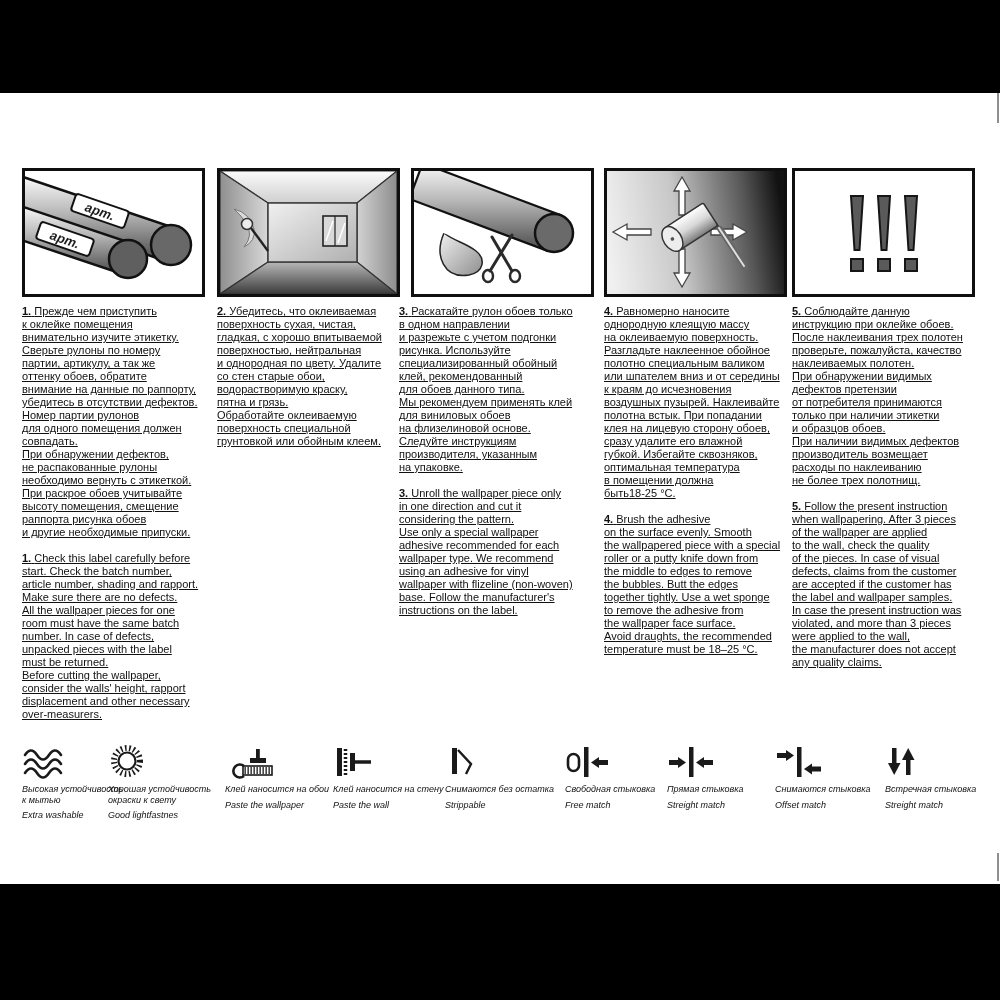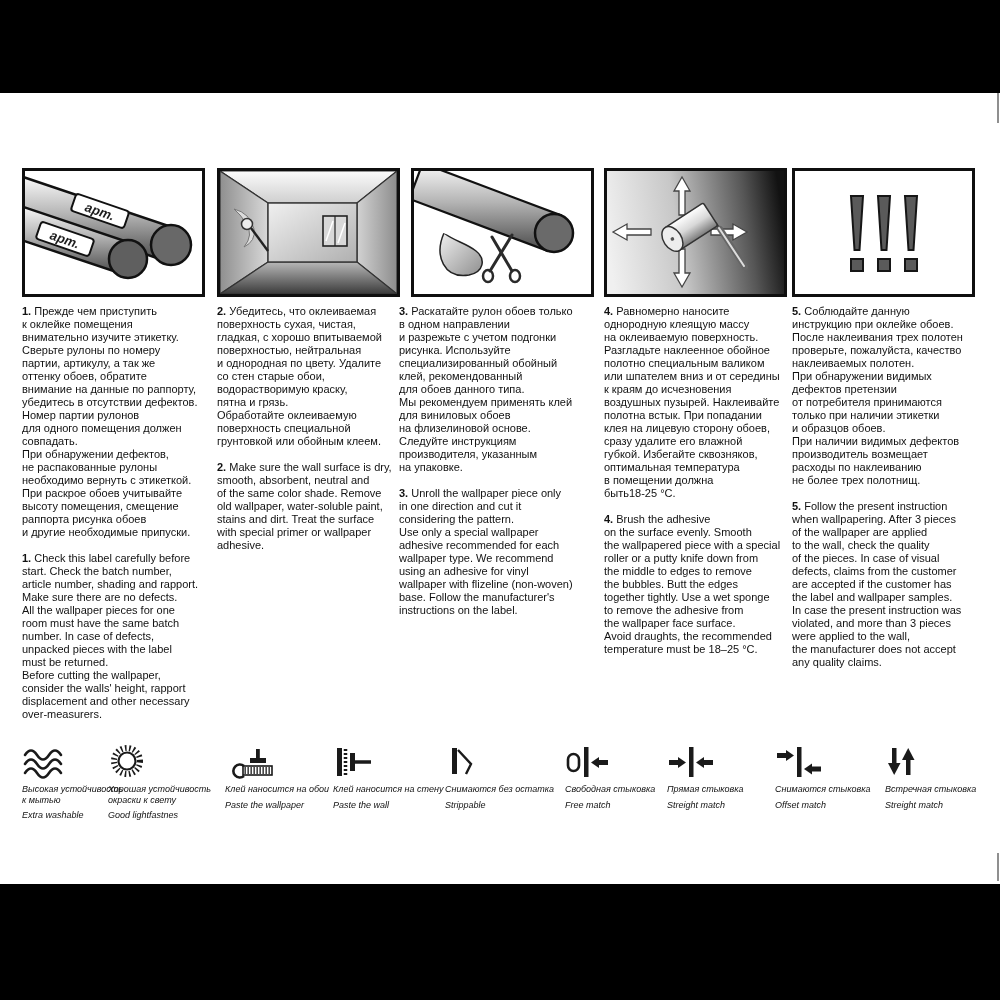--- a/index.html
+++ b/index.html
@@ -11,21 +11,21 @@
   .sheet{position:absolute;left:0;top:93px;width:1000px;height:791px;background:#fff;}
   .edge-artifact{position:absolute;right:1px;width:2px;background:#8f8f8f;}
   .ea1{top:0;height:30px;}
   .ea2{top:760px;height:28px;}
 
   .panel{position:absolute;top:75px;width:183px;height:129px;border:3px solid #0f0f0f;
          background:#fff;box-sizing:border-box;}
   .panel svg{display:block;width:100%;height:100%;}
   .p1{left:22px}.p2{left:217px}.p3{left:411px}.p4{left:604px}.p5{left:792px}
 
-  .col{position:absolute;top:212px;width:200px;color:#111;}
+  .col{position:absolute;top:212px;width:200px;color:#111;text-decoration:underline;}
   .c1{left:22px}.c2{left:217px}.c3{left:399px}.c4{left:604px}.c5{left:792px}
   .para{margin:0 0 13px 0;font-size:11px;line-height:13px;white-space:pre-line;letter-spacing:0;}
   .num{font-weight:bold;}
 
   .legend-item{position:absolute;top:650px;}
   .li1{left:22px}.li2{left:108px}.li3{left:225px}.li4{left:333px}.li5{left:445px}
   .li6{left:565px}.li7{left:667px}.li8{left:775px}.li9{left:885px}
   .licon{height:36px;display:flex;align-items:flex-end;}
   .licon svg{display:block;}
   .cap{margin-top:5px;font-size:9px;line-height:10.5px;color:#111;white-space:pre-line;font-style:italic;}
@@ -208,27 +208,20 @@
 поверхность сухая, чистая,
 гладкая, с хорошо впитываемой
 поверхностью, нейтральная
 и однородная по цвету. Удалите
 со стен старые обои,
 водорастворимую краску,
 пятна и грязь.
 Обработайте оклеиваемую
 поверхность специальной
 грунтовкой или обойным клеем.</span></p>
-      <p class="para"><span class="num">2.</span> <span>Make sure the wall surface is dry,
-smooth, absorbent, neutral and
-of the same color shade. Remove
-old wallpaper, water-soluble paint,
-stains and dirt. Treat the surface
-with special primer or wallpaper
-adhesive.</span></p>
     </div>
     <div class="col c3">
       <p class="para"><span class="num">3.</span> <span>Раскатайте рулон обоев только
 в одном направлении
 и разрежьте с учетом подгонки
 рисунка. Используйте
 специализированный обойный
 клей, рекомендованный
 для обоев данного типа.
 Мы рекомендуем применять клей

